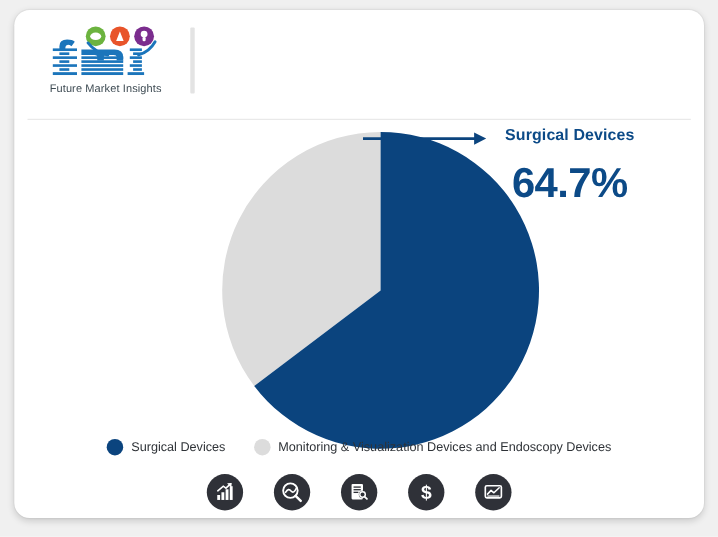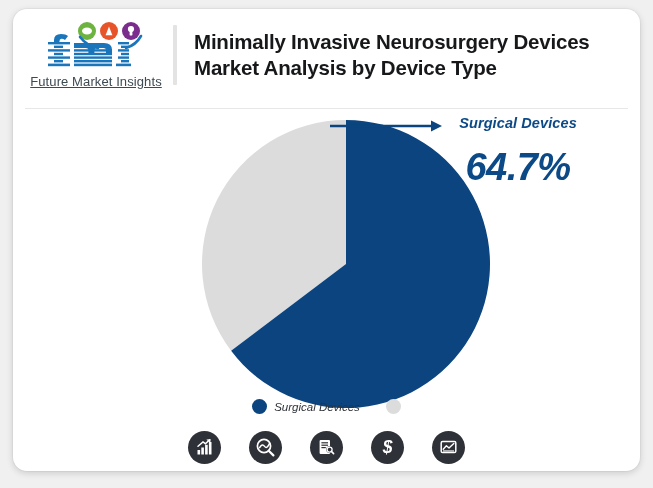--- a/index.html
+++ b/index.html
@@ -46,27 +46,26 @@
     justify-content: center;
   }
 
   .logo-mark {
     position: relative;
     width: 112px;
     height: 52px;
   }
 
   .logo-tagline {
-    font-size: 13px;
+    font-size: 10px;
     color: #3d4a52;
     letter-spacing: 0.1px;
     margin-top: 1px;
     white-space: nowrap;
     font-family: "Liberation Sans", sans-serif;
-    text-decoration: underline;
   }
 
   .header-divider {
     width: 4px;
     height: 60px;
     background: #e3e3e3;
     margin-left: 14px;
     margin-right: 17px;
     border-radius: 1px;
   }
@@ -89,21 +88,20 @@
     background: #e7e7e7;
   }
 
   
   .chart-area {
     position: absolute;
     left: 0;
     top: 100px;
     width: 509px;
     height: 362px;
-    font-style: italic;
   }
 
   .pie-wrap {
     position: absolute;
     left: 188px;
     top: 10px;
     width: 290px;
     height: 290px;
   }
 
@@ -247,24 +245,20 @@
             <rect x="81" y="39" width="8" height="2.4"></rect>
             <rect x="76" y="42.6" width="15" height="2.6"></rect>
           </g>
         </svg>
       </div>
       <div class="logo-tagline">Future Market Insights</div>
     </div>
 
     <div class="header-divider"></div>
 
-    <div class="header-title">
-      <div>Minimally Invasive Neurosurgery Devices</div>
-      <div>Market Analysis by Device Type</div>
-    </div>
   </div>
   <div class="header-rule"></div>
 
   <div class="chart-area">
 
     <div class="pie-wrap">
       <svg class="pie-svg" width="290" height="290" viewBox="0 0 290 290">
 
         <path id="slice-secondary" fill="#dcdcdc" d="M 145 145 L 30.12 231.82 A 144 144 0 0 1 145.00 1.00 Z"></path>
 
@@ -282,20 +276,21 @@
       <div class="callout-value">64.7%</div>
     </div>
 
     <div class="legend">
       <div class="legend-item">
         <span class="legend-dot" style="background:#0b447e"></span>
         <span class="legend-label">Surgical Devices</span>
       </div>
       <div class="legend-item">
         <span class="legend-dot" style="background:#dcdcdc"></span>
+        <span class="legend-label">Monitoring &amp; Visualization Devices and Endoscopy Devices</span>
       </div>
     </div>
 
     <div class="icon-row">
 
       <div class="icon-badge">
         <svg width="19" height="19" viewBox="0 0 19 19">
           <g fill="#ffffff">
             <rect x="2.5" y="12" width="2.6" height="4.5"></rect>
             <rect x="6.3" y="9.5" width="2.6" height="7"></rect>

